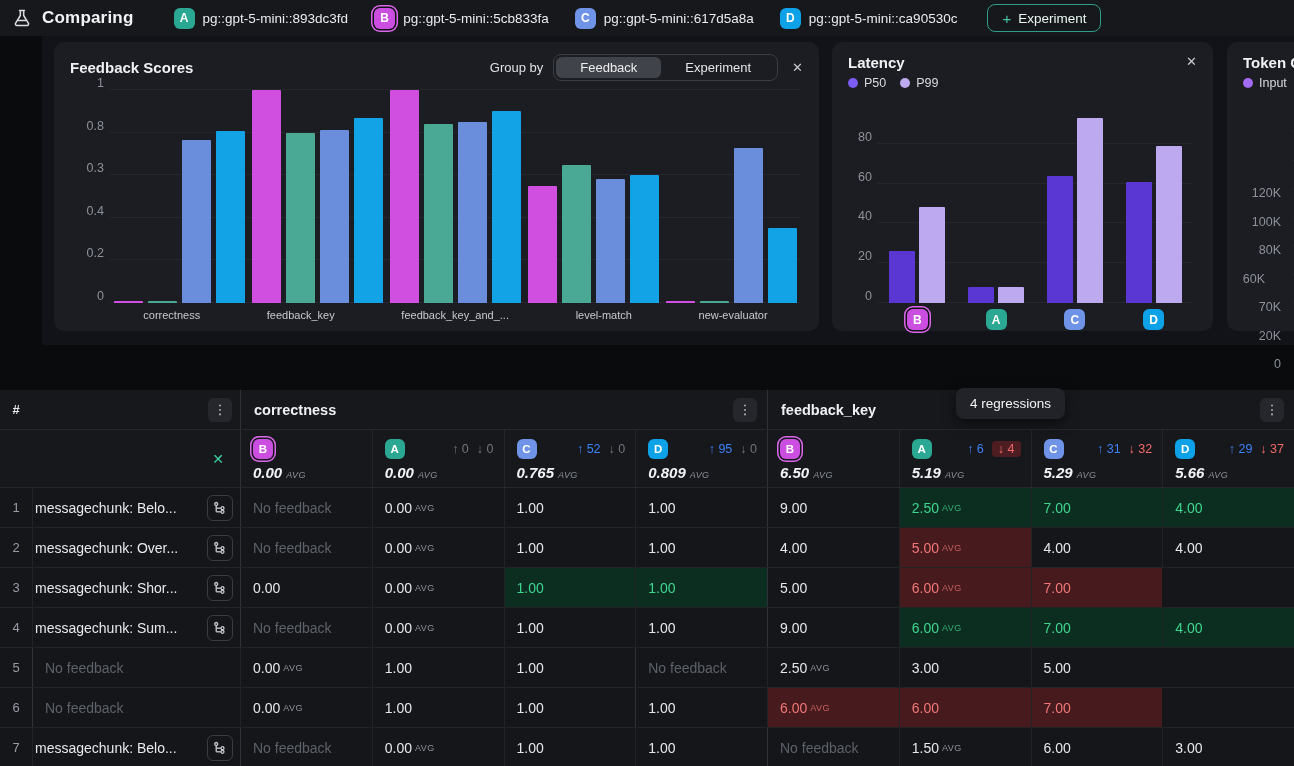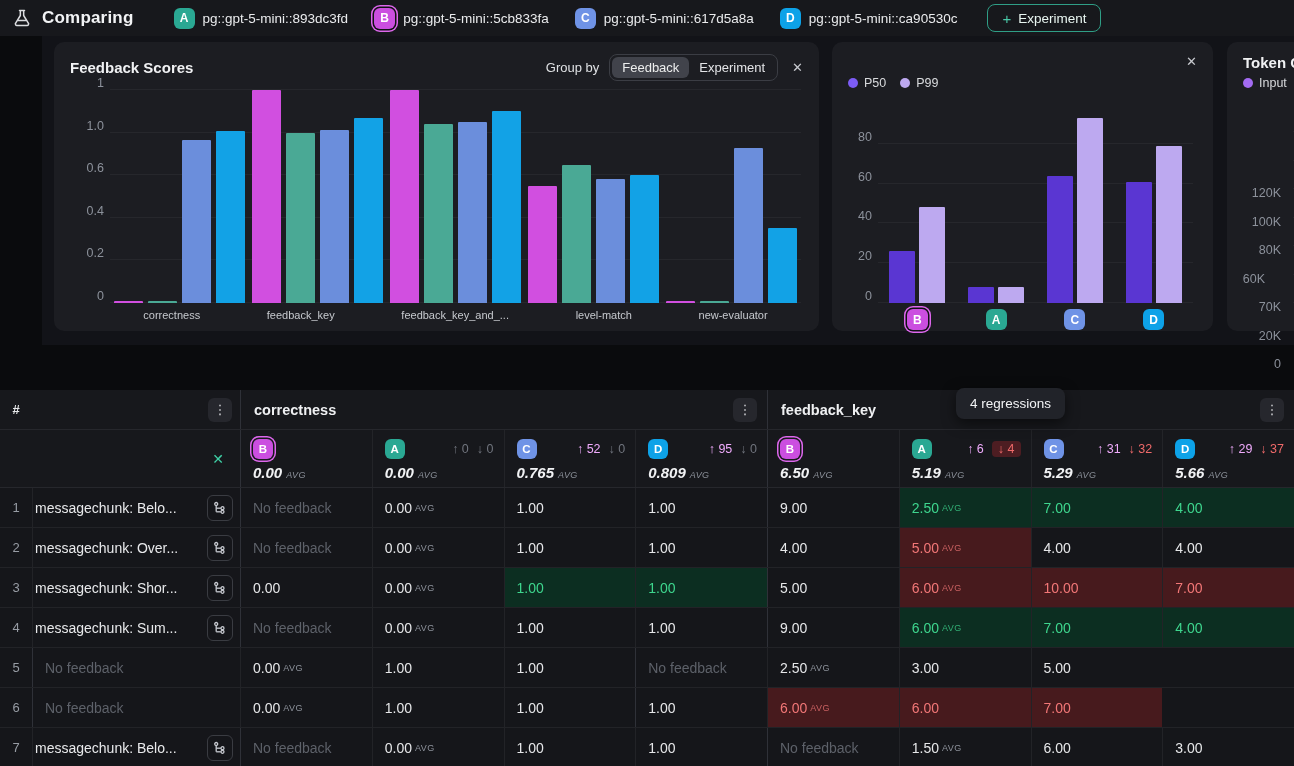--- a/index.html
+++ b/index.html
@@ -27,21 +27,21 @@
   .panel { position:absolute; top:6px; height:289px; background:#1c1d22; border-radius:10px; }
   #fs-panel { left:12px; width:765px; }
   #lat-panel { left:790px; width:381px; }
   #tok-panel { left:1185px; width:250px; }
   .panel-title { font-size:15px; font-weight:700; color:#f0f1f3; }
   .panel-close { position:absolute; top:12px; right:16px; font-size:13px; color:#c9cbd0; cursor:pointer; }
 
   .fs-head { display:flex; align-items:center; padding:12px 16px 0 16px; }
   .groupby-label { margin-left:auto; font-size:13px; color:#dfe1e4; margin-right:10px; }
   .seg-ctl { display:flex; border:1px solid #3b3d44; border-radius:8px; padding:2px; }
-  .seg { font-size:13px; padding:3px 10px; border-radius:6px; color:#e3e4e7; cursor:pointer; white-space:nowrap; }
+  .seg { font-size:13px; padding:3px 24px; border-radius:6px; color:#e3e4e7; cursor:pointer; white-space:nowrap; }
   .seg.active { background:#41434b; color:#eceded; }
   .fs-close { margin-left:14px; font-size:13px; color:#c9cbd0; cursor:pointer; }
 
   .plot { position:absolute; } 
   .gridline { position:absolute; left:0; right:0; height:1px; background:#26272c; }
   .ylab { position:absolute; font-size:12.5px; color:#8c919b; text-align:right; width:40px; transform:translateY(-50%); }
 
   #fs-plot { left:56px; right:18px; top:48px; height:213px; }
   #fs-ylabs { position:absolute; left:10px; top:48px; width:40px; height:213px; }
   .bar-groups { position:absolute; left:0; right:0; bottom:0; top:0; display:flex;
@@ -80,21 +80,21 @@
   .filter-cell { display:flex; align-items:center; justify-content:flex-end; padding-right:16px; }
   .filter-x { color:#3fd0a6; font-size:14px; cursor:pointer; }
   .stat-cell { border-left:1px solid #232428; padding:9px 10px 6px 12px; display:flex; flex-direction:column; gap:5px; }
   .stat-cell.gstart { border-left:1px solid #2f3138; }
   .stat-top { display:flex; align-items:center; }
   .stat-badge { width:20px; height:20px; border-radius:6px; font-size:11.5px; font-weight:700;
     color:#fff; display:flex; align-items:center; justify-content:center; }
   .stat-badge.ring { box-shadow:0 0 0 1.5px #17181c, 0 0 0 3px #dd67ec; }
   .arrows { margin-left:auto; display:flex; align-items:center; gap:8px; font-size:12.5px; }
   .arr { white-space:nowrap; }
-  .arr.pos { color:#f0abfc; }
+  .arr.pos { color:#3b82f6; }
   .arr.neg { color:#f06a6a; }
   .arr.zero { color:#70747d; }
   .arr.neg-pill { background:#4d1d22; border-radius:4px; padding:1px 6px; color:#f06a6a; }
   .stat-val { font-size:15px; font-weight:700; color:#f1f2f4;font-style:italic; }
   .avg-suf { font-size:9px; font-weight:400; color:#8d929b; margin-left:4px; letter-spacing:.4px; }
 
   .trow { height:40px; border-bottom:1px solid #222327; background:#15161a; }
   .num-cell { display:flex; align-items:center; justify-content:center; font-size:13px; color:#979ca4; }
   .name-cell { display:flex; align-items:center; overflow:hidden; border-left:1px solid #222327; padding-left:2px; }
   .run-name { font-size:14px; color:#e8e9eb; white-space:nowrap; overflow:hidden; flex:1; }
@@ -153,22 +153,22 @@
       <div class="panel-title">Feedback Scores</div>
       <div class="groupby-label">Group by</div>
       <div class="seg-ctl">
         <div class="seg active">Feedback</div>
         <div class="seg">Experiment</div>
       </div>
       <div class="fs-close">✕</div>
     </div>
     <div id="fs-ylabs">
         <div class="ylab" style="right: 0px; bottom: 206px;">1</div>
-        <div class="ylab" style="right: 0px; bottom: 163.4px;">1.0</div>
-        <div class="ylab" style="right: 0px; bottom: 120.8px;">0.6</div>
+        <div class="ylab" style="right: 0px; bottom: 163.4px;">0.8</div>
+        <div class="ylab" style="right: 0px; bottom: 120.8px;">0.3</div>
         <div class="ylab" style="right: 0px; bottom: 78.2px;">0.4</div>
         <div class="ylab" style="right: 0px; bottom: 35.6px;">0.2</div>
         <div class="ylab" style="right: 0px; bottom: -7px;">0</div>
       </div>
     <div class="plot" id="fs-plot">
         <div class="gridline" style="bottom: 213px;"></div>
         <div class="gridline" style="bottom: 170.4px;"></div>
         <div class="gridline" style="bottom: 127.8px;"></div>
         <div class="gridline" style="bottom: 85.2px;"></div>
         <div class="gridline" style="bottom: 42.6px;"></div>
@@ -209,20 +209,23 @@
     <div id="fs-xlabs">
         <div class="xlab">correctness</div>
         <div class="xlab">feedback_key</div>
         <div class="xlab">feedback_key_and_...</div>
         <div class="xlab">level-match</div>
         <div class="xlab">new-evaluator</div>
       </div>
   </div>
 
   <div class="panel" id="lat-panel">
+    <div class="fs-head">
+      <div class="panel-title">Latency</div>
+    </div>
     <div class="panel-close">✕</div>
     <div class="legend" id="lat-legend">
         <div class="leg-item">
           <div class="leg-dot" style="background: rgb(124, 92, 245);"></div>
           <div>P50</div>
         </div>
         <div class="leg-item">
           <div class="leg-dot" style="background: rgb(189, 169, 240);"></div>
           <div>P99</div>
         </div>
@@ -458,21 +461,20 @@
               <circle cx="9.5" cy="10.8" r="1.5"></circle>
             </svg>
           </div>
         </div>
         <div class="val-cell gstart">0.00</div>
         <div class="val-cell">0.00<span class="avg-suf">AVG</span></div>
         <div class="val-cell good-bg">1.00</div>
         <div class="val-cell good-bg">1.00</div>
         <div class="val-cell gstart">5.00</div>
         <div class="val-cell bad-bg">6.00<span class="avg-suf">AVG</span></div>
-        <div class="val-cell bad-bg">10.00</div>
         <div class="val-cell bad-bg">7.00</div>
       </div>
       <div class="tgrid trow">
         <div class="num-cell">4</div>
         <div class="name-cell">
           <div class="run-name">messagechunk: Sum...</div>
           <div class="tree-btn">
             <svg width="14" height="14" viewBox="0 0 14 14" fill="none" stroke="#c7cad0" stroke-width="1.3">
               <circle cx="3.2" cy="3" r="1.5"></circle>
               <path d="M3.2 4.6v6.2"></path>

